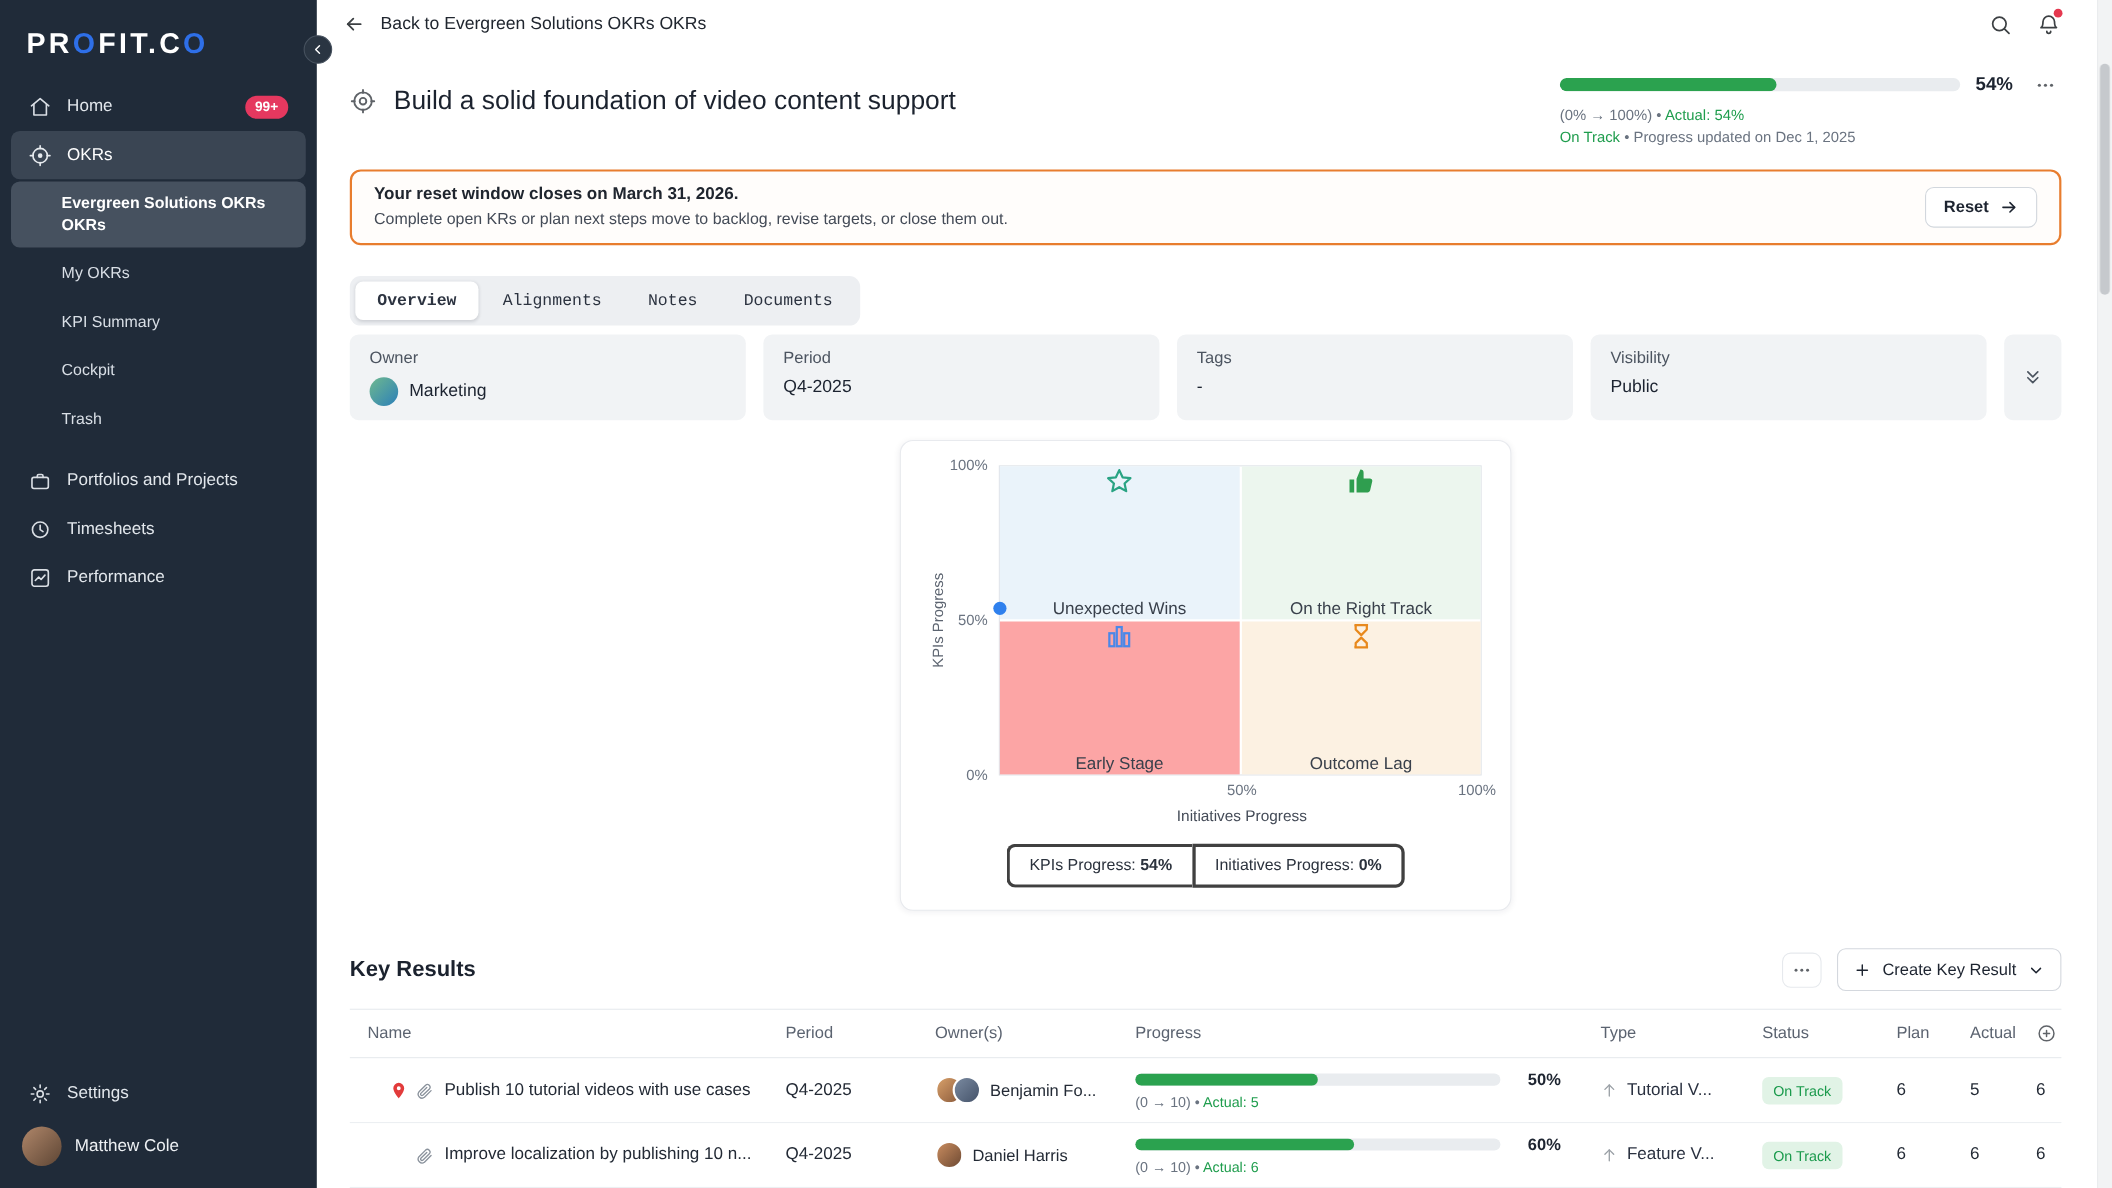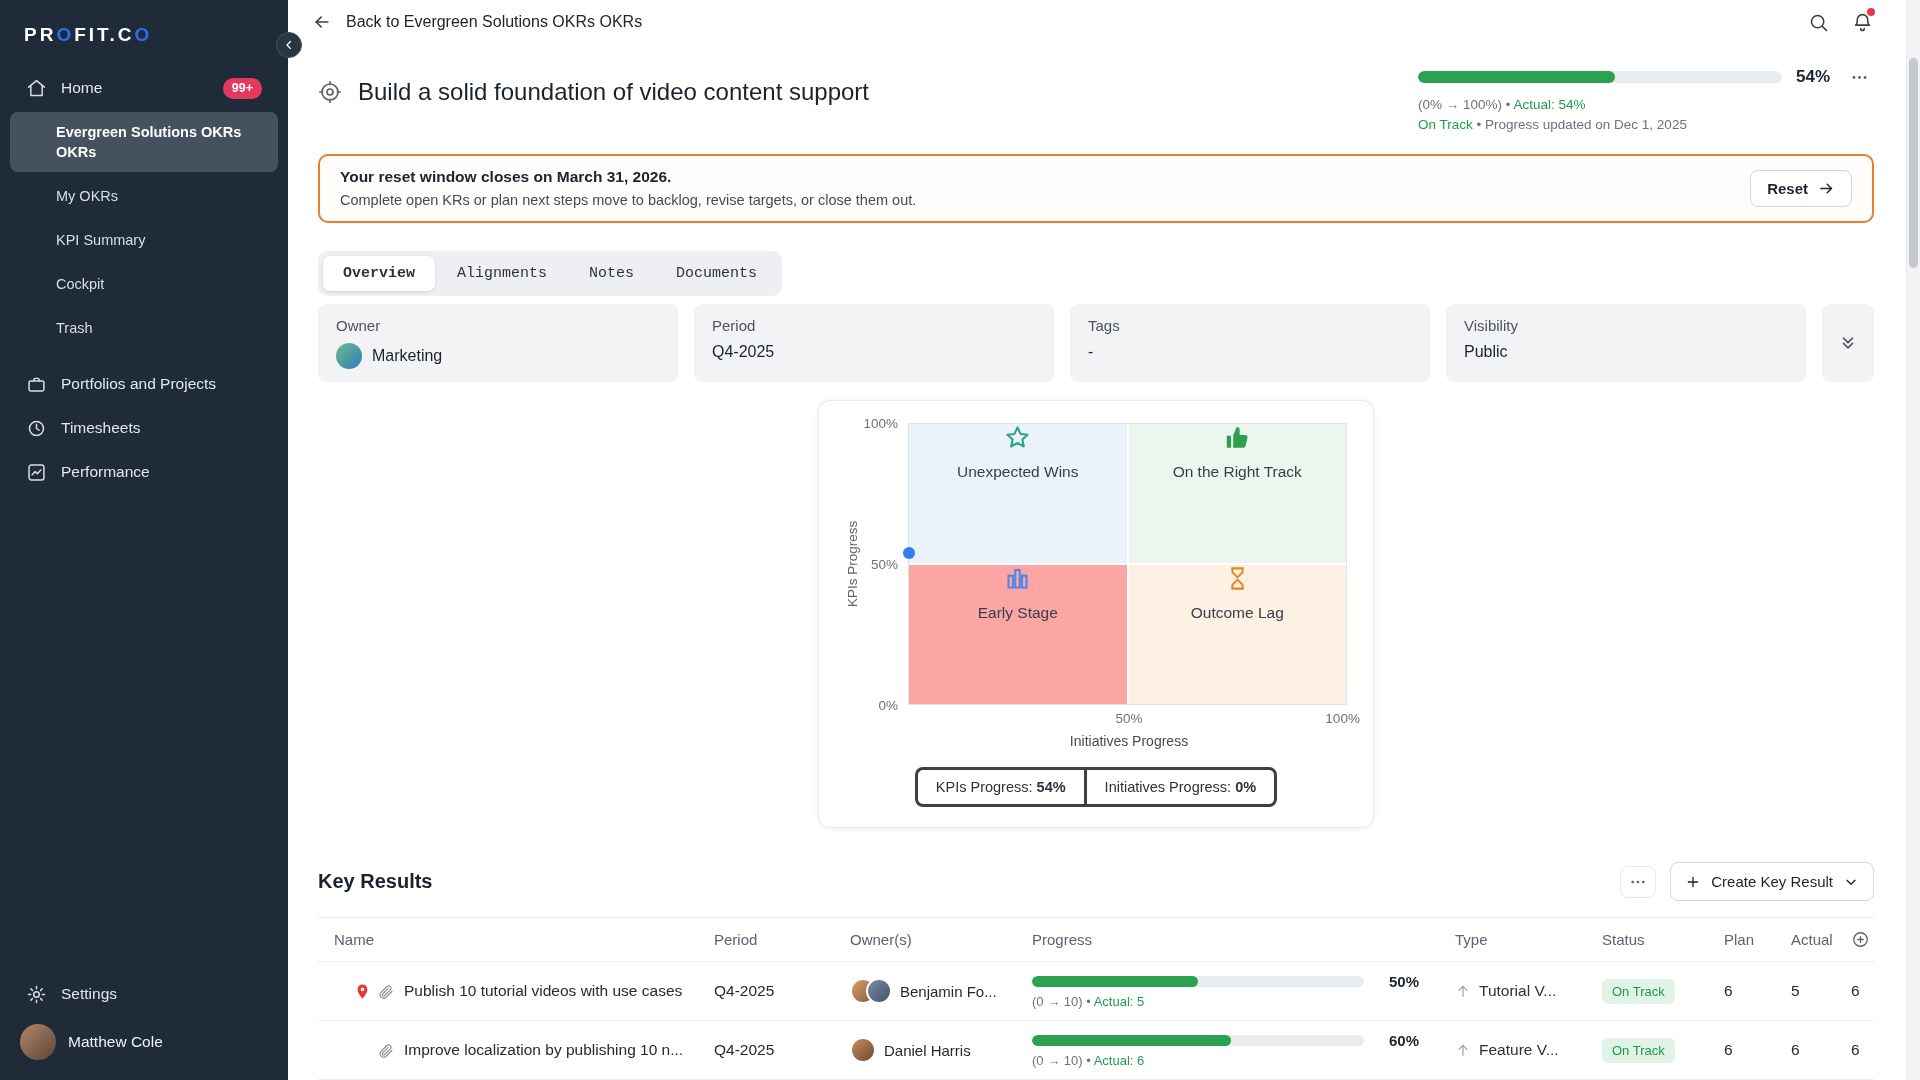--- a/index.html
+++ b/index.html
@@ -2,21 +2,21 @@
 <html><head>
 <meta charset="utf-8">
 <style>
   * { margin:0; padding:0; box-sizing:border-box; }
   html,body { width:1920px; height:1080px; overflow:hidden; }
   body { font-family:"Liberation Sans", sans-serif; background:#ffffff; color:#1d2430; display:flex; }
   svg { display:block; }
 
   
   .sidebar { width:288px; height:1080px; background:#202b39; color:#e7ebef; display:flex; flex-direction:column; flex-shrink:0; position:relative; z-index:5; }
-  .logo { padding:24px 24px 20px; font-size:19px; font-weight:700; letter-spacing:3px; color:#fff; white-space:nowrap; }
+  .logo { padding:24px 24px 20px; font-size:26px; font-weight:700; letter-spacing:3px; color:#fff; white-space:nowrap; }
   .logo-o { color:#2e6fe8; }
   .nav { display:flex; flex-direction:column; }
   .nav-item { display:flex; align-items:center; gap:14px; height:44px; padding:0 16px; margin:0 10px; border-radius:8px; font-size:15.5px; cursor:pointer; color:#e2e7ec; }
   .nav-item.active { background:#3a4553; color:#fff; }
   .nav-icon { width:21px; height:21px; flex-shrink:0; }
   .nav-icon svg { width:100%; height:100%; }
   .badge { margin-left:auto; background:#e5385f; color:#fff; font-size:12.5px; font-weight:700; padding:3px 9px; border-radius:11px; line-height:1.2; }
   .sub-item { margin:2px 10px; padding:10px 14px 10px 46px; border-radius:8px; font-size:14.5px; line-height:1.38; cursor:pointer; color:#d9dfe6; }
   .sub-item.active { background:#46515f; color:#fff; font-weight:700; }
   .nav-gap { height:12px; }
@@ -80,21 +80,21 @@
   .collapse-card { width:52px; flex:none; background:#f1f3f5; border-radius:8px; display:flex; align-items:center; justify-content:center; cursor:pointer; border:none; }
   .collapse-card svg { width:18px; height:18px; }
 
   
   .chart-card { width:556px; margin:18px auto 0; background:#fff; border:1px solid #e8eaee; border-radius:12px; box-shadow:0 1px 6px rgba(25,35,50,.07); padding:22px 26px 20px; }
   .chart-body { display:flex; align-items:stretch; }
   .ylab { writing-mode:vertical-rl; transform:rotate(180deg); font-size:13.5px; color:#5c6470; display:flex; align-items:center; justify-content:center; margin-right:4px; }
   .yticks { width:44px; position:relative; font-size:13.5px; color:#6a7380; }
   .yticks span { position:absolute; right:10px; transform:translateY(-50%); }
   .plot { position:relative; flex:1; height:282px; display:grid; grid-template-columns:1fr 1fr; grid-template-rows:1fr 1fr; gap:2px; border:1px solid #e0e4e9; background:#fff; }
-  .quad { display:flex; flex-direction:column; align-items:center; justify-content:flex-start; gap:12px; font-size:15.5px; color:#39404b; }
+  .quad { display:flex; flex-direction:column; align-items:center; justify-content:space-between; gap:12px; font-size:15.5px; color:#39404b; }
   .quad svg { width:27px; height:27px; }
   .q-tl { background:#eaf3fa; }
   .q-tr { background:#ecf6ee; }
   .q-bl { background:#fca5a5; }
   .q-br { background:#fcf1e2; }
   .dot { position:absolute; width:12px; height:12px; border-radius:50%; background:#2f80ed; transform:translate(-50%,-50%); }
   .xticks { position:relative; height:20px; margin:6px 0 0 66px; font-size:13.5px; color:#6a7380; }
   .xticks span { position:absolute; transform:translateX(-50%); }
   .xt-50 { left:50%; }
   .xt-100 { left:99%; }
@@ -158,20 +158,30 @@
     <div class="nav-item">
       <span class="nav-icon">
         <svg viewBox="0 0 24 24" fill="none" stroke="#d9dee4" stroke-width="1.7" stroke-linecap="round" stroke-linejoin="round">
             <path d="M3 10.5L12 3l9 7.5"></path>
             <path d="M5.5 9v11h13V9"></path>
           </svg>
       </span>
       <span class="nav-label">Home</span>
       <span class="badge">99+</span>
     </div>
+    <div class="nav-item active">
+      <span class="nav-icon">
+        <svg viewBox="0 0 24 24" fill="none" stroke="#e6eaee" stroke-width="1.7" stroke-linecap="round">
+            <circle cx="12" cy="12" r="7.5"></circle>
+            <circle cx="12" cy="12" r="2.4" fill="#e6eaee" stroke="none"></circle>
+            <path d="M12 1.8v3M12 19.2v3M1.8 12h3M19.2 12h3"></path>
+          </svg>
+      </span>
+      <span class="nav-label">OKRs</span>
+    </div>
     <div class="sub-item active">Evergreen Solutions OKRs OKRs</div>
     <div class="sub-item">My OKRs</div>
     <div class="sub-item">KPI Summary</div>
     <div class="sub-item">Cockpit</div>
     <div class="sub-item">Trash</div>
     <div class="nav-gap"></div>
     <div class="nav-item">
       <span class="nav-icon">
         <svg viewBox="0 0 24 24" fill="none" stroke="#d9dee4" stroke-width="1.7" stroke-linecap="round" stroke-linejoin="round">
             <rect x="3.5" y="8" width="17" height="11.5" rx="2"></rect>

